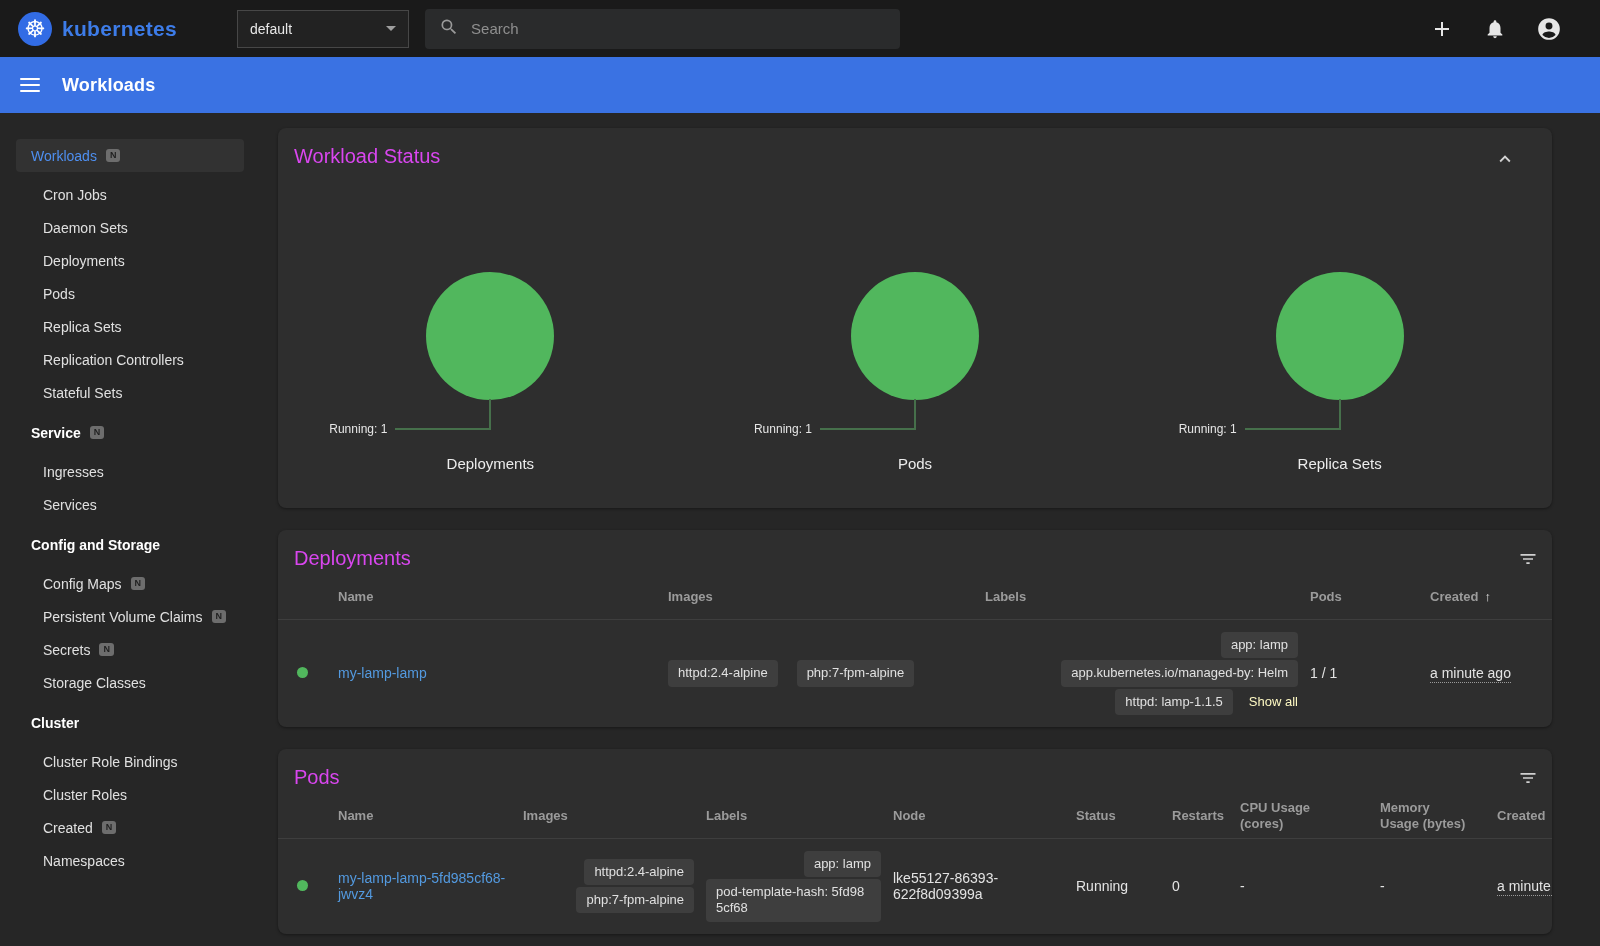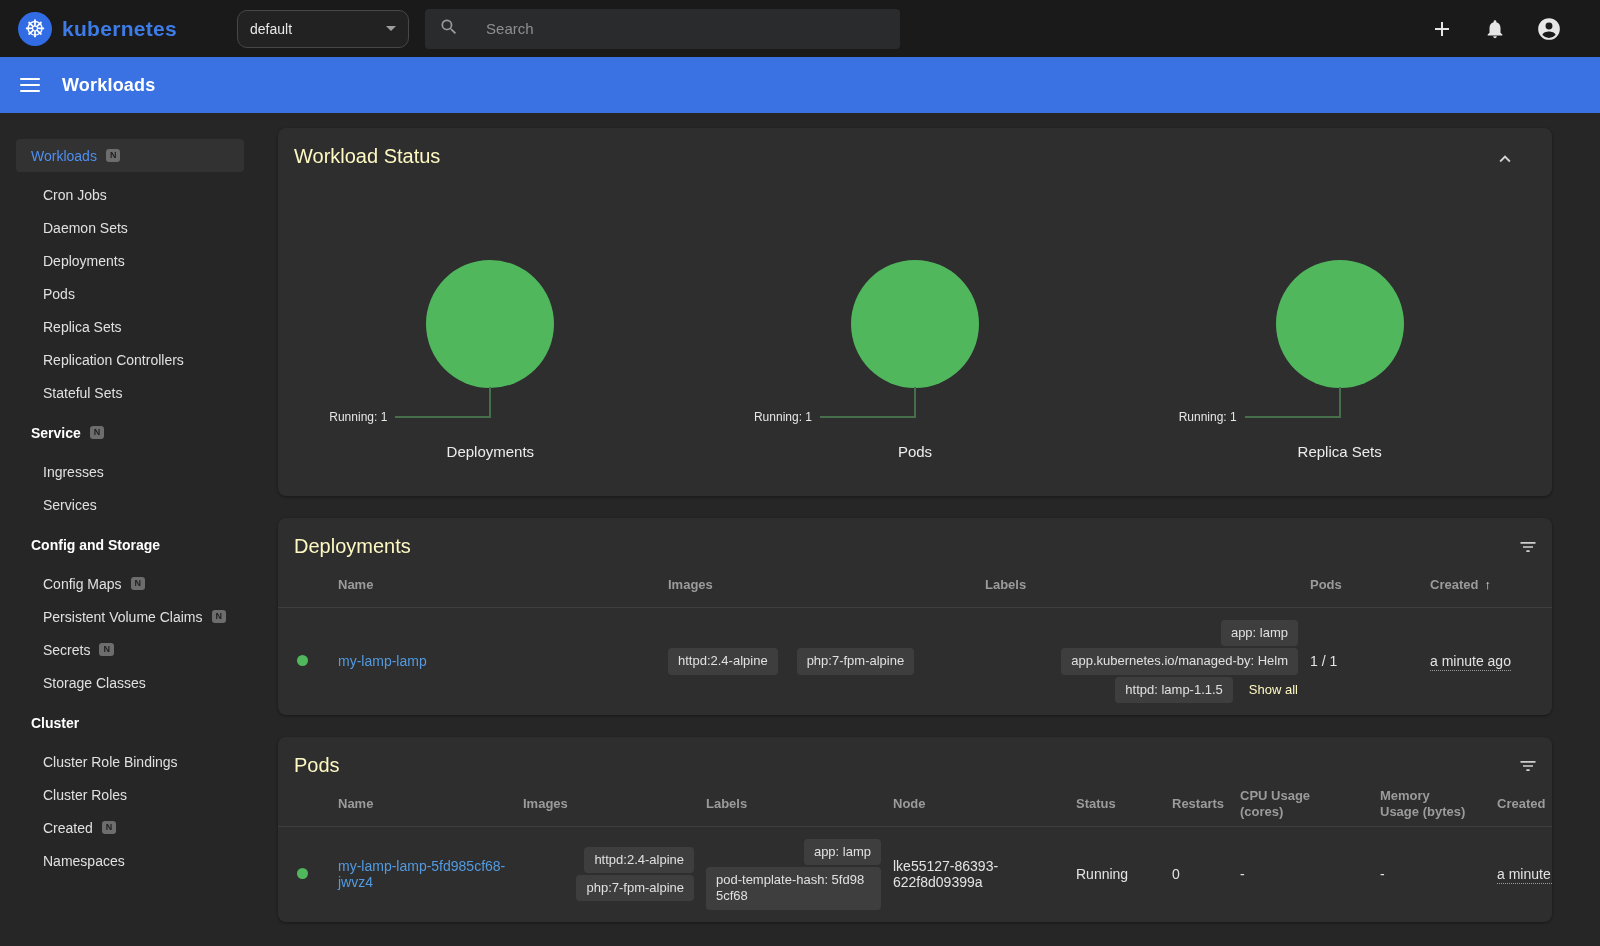--- a/index.html
+++ b/index.html
@@ -6,27 +6,27 @@
   html,body { width:1600px; height:946px; overflow:hidden; background:#262626;
               font-family:"Liberation Sans", sans-serif; }
 
   
   .topbar { height:57px; background:#1a1a1a; display:flex; align-items:center;
             padding:0 38px 0 18px; }
   .brand { display:flex; align-items:center; gap:10px; cursor:pointer; }
   .logo { width:34px; height:34px; border-radius:50%; background:#326ce5; color:#fff;
           display:flex; align-items:center; justify-content:center; font-size:24px; line-height:1; }
   .brand-text { color:#3d7ce8; font-size:21px; font-weight:700; letter-spacing:.3px; }
-  .ns-select { margin-left:60px; width:172px; height:38px; border:1px solid #474747; border-radius:10px;
+  .ns-select { margin-left:60px; width:172px; height:38px; border:1px solid #474747; border-radius:0;
                display:flex; align-items:center; justify-content:space-between; padding:0 12px;
                color:#e8e8e8; font-size:14px; cursor:pointer; background:#222; }
   .caret { width:0; height:0; border-left:5px solid transparent; border-right:5px solid transparent;
            border-top:5px solid #9e9e9e; }
   .searchbar { margin-left:16px; width:475px; height:40px; background:#2a2b2c; border-radius:4px;
-               display:flex; align-items:center; padding:0 14px; gap:27px; }
+               display:flex; align-items:center; padding:0 14px; gap:12px; }
   .searchbar svg { flex-shrink:0; }
   .searchbar input { background:transparent; border:none; outline:none; color:#e8e8e8;
                      font-size:15px; flex:1; font-family:inherit; }
   .searchbar input::placeholder { color:#8f8f8f; }
   .top-icons { margin-left:auto; display:flex; align-items:center; gap:30px; }
   .icon-btn { background:transparent; border:none; cursor:pointer; display:flex;
               align-items:center; justify-content:center; padding:0; }
 
   
   .bluebar { height:56px; background:#3a72e3; display:flex; align-items:center;
@@ -51,28 +51,28 @@
   .badge-n { font-size:9px; font-weight:700; background:#6d6d6d; color:#1f1f1f;
              border-radius:3px; padding:2px 4px; line-height:1; }
 
   
   .main { flex:1; padding:15px 48px 0 16px; display:flex; flex-direction:column;
           gap:22px; overflow:hidden; }
   .card { background:#2e2e2e; border-radius:8px; box-shadow:0 1px 3px rgba(0,0,0,.4);
           overflow:hidden; flex-shrink:0; position:relative; }
   .card-head { display:flex; align-items:center; justify-content:space-between;
                padding:17px 16px 0 16px; }
-  .card-title { font-size:20px; font-weight:400; color:#fef9c3; }
+  .card-title { font-size:20px; font-weight:400; color:#d946ef; }
   .collapse-btn { position:absolute; top:20px; right:36px; }
   .filter-btn { position:absolute; top:19px; right:14px; }
 
   
   .charts-row { display:flex; margin-top:92px; padding-bottom:36px; }
   .chart-col { flex:1; text-align:center; }
-  .chart-fig { position:relative; width:128px; height:159px; margin:0 auto; }
+  .chart-fig { position:relative; width:128px; height:159px; margin:12px auto; }
   .pie { width:128px; height:128px; border-radius:50%; background:#51b75d; }
   .connector { position:absolute; top:127px; right:63px; width:96px; height:31px;
                border-right:2px solid #46704b; border-bottom:2px solid #46704b; }
   .chart-legend { position:absolute; top:150px; right:167px; font-size:12px; color:#e6e6e6;
                   white-space:nowrap; }
   .chart-name { font-size:15px; color:#ececec; margin-top:24px; }
 
   
   .thead, .trow { display:grid; align-items:center; padding-left:16px; padding-right:16px; }
   .grid-deploy { grid-template-columns:44px 330px 317px 325px 120px 1fr; }

